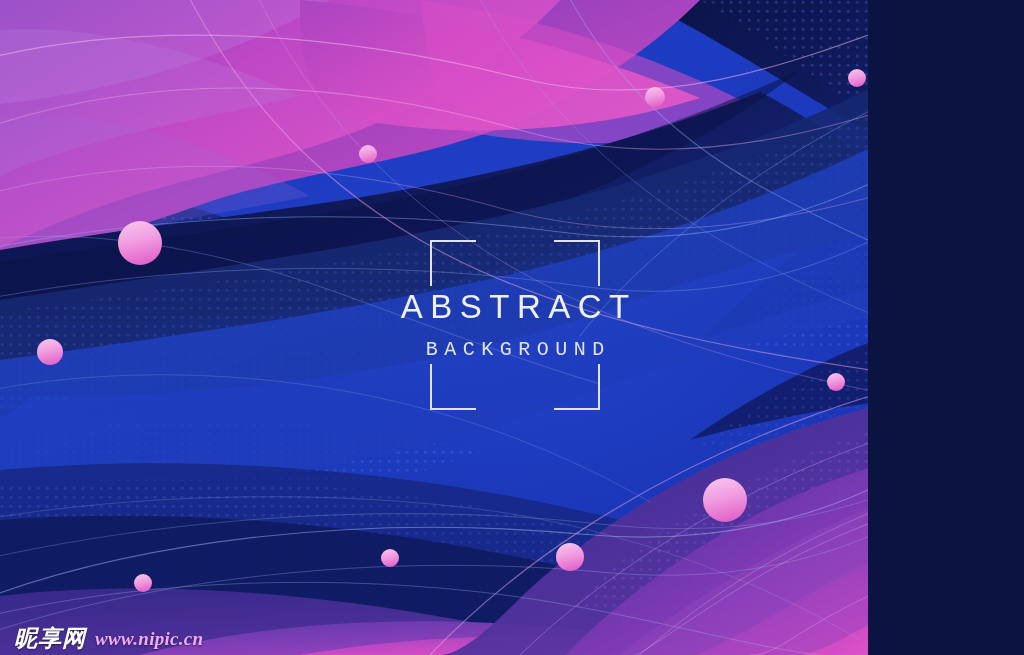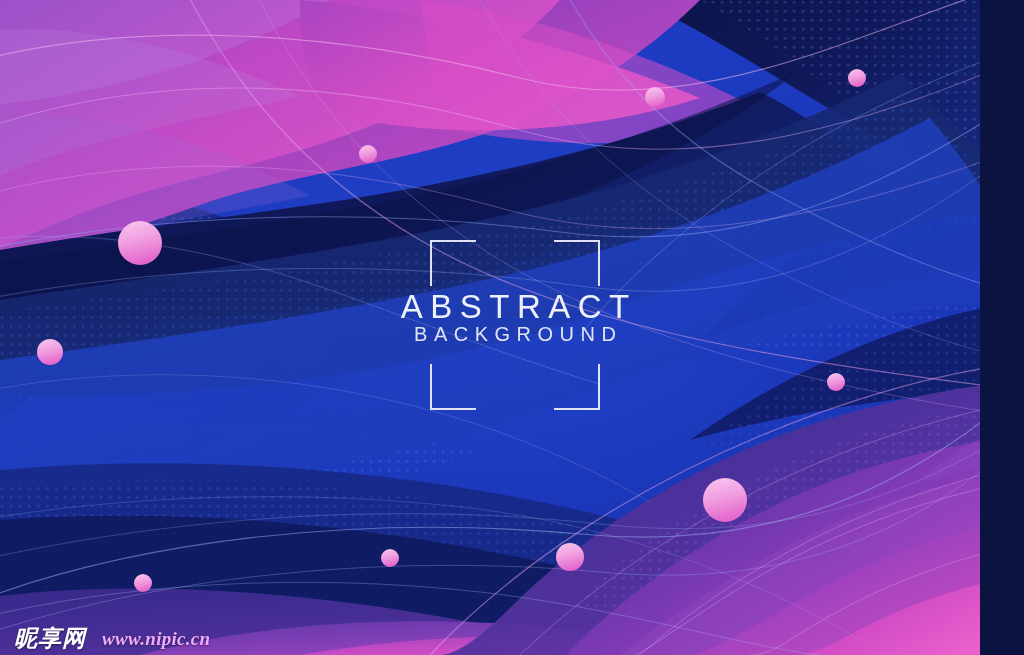--- a/index.html
+++ b/index.html
@@ -1,18 +1,18 @@
 <!DOCTYPE html>
 <html><head>
 <meta charset="utf-8">
 <style>
   html,body{margin:0;padding:0;background:#0b1340;}
   body{font-family:"Liberation Sans",sans-serif;}
   #stage{
-    position:relative;width:980px;height:655px;overflow:hidden;
+    position:relative;width:868px;height:655px;overflow:hidden;
     background:#1a34b4;
   }
   #art{position:absolute;inset:0;width:1024px;height:655px;display:block;}
 
   
   .center-block{
     position:absolute;left:430px;top:240px;width:170px;height:170px;
     pointer-events:none;
   }
   .bracket{position:absolute;width:100%;height:100%;}
@@ -26,34 +26,34 @@
   .bracket .br-h{right:0;bottom:0;width:46px;height:2px;}
   .bracket .br-v{right:0;bottom:0;width:2px;height:46px;}
 
   .title-main{
     position:absolute;left:-40px;top:50px;width:250px;text-align:center;
     color:#eef1fb;font-size:33px;line-height:1;letter-spacing:7.5px;
     font-weight:400;text-indent:7.5px;
     font-family:"Liberation Sans",sans-serif;
   }
   .title-sub{
-    position:absolute;left:-40px;top:84px;width:250px;text-align:center;
+    position:absolute;left:-40px;top:100px;width:250px;text-align:center;
     color:#dfe3f5;font-size:20px;line-height:1;letter-spacing:6.5px;
     font-weight:300;text-indent:6.5px;
-    font-family:Liberation Sans, sans-serif;
+    font-family:Liberation Mono, monospace;
   }
 
   
   .wm-bar{
     position:absolute;left:0;bottom:0;width:1024px;height:34px;
     overflow:hidden;
   }
   .wm-left{
     position:absolute;left:14px;top:0;height:34px;
-    display:flex;align-items:center;gap:16px;
+    display:flex;align-items:center;gap:9px;
   }
   .wm-logo{
     color:#ffffff;font-size:23px;font-weight:bold;font-style:italic;
     letter-spacing:1px;line-height:1;
     font-family:"DejaVu Sans",sans-serif;
     text-shadow:0 1px 2px rgba(0,0,0,.45);
   }
   .wm-url{
     color:#f0abfc;font-size:19px;font-style:italic;font-weight:bold;
     letter-spacing:.3px;line-height:1;

